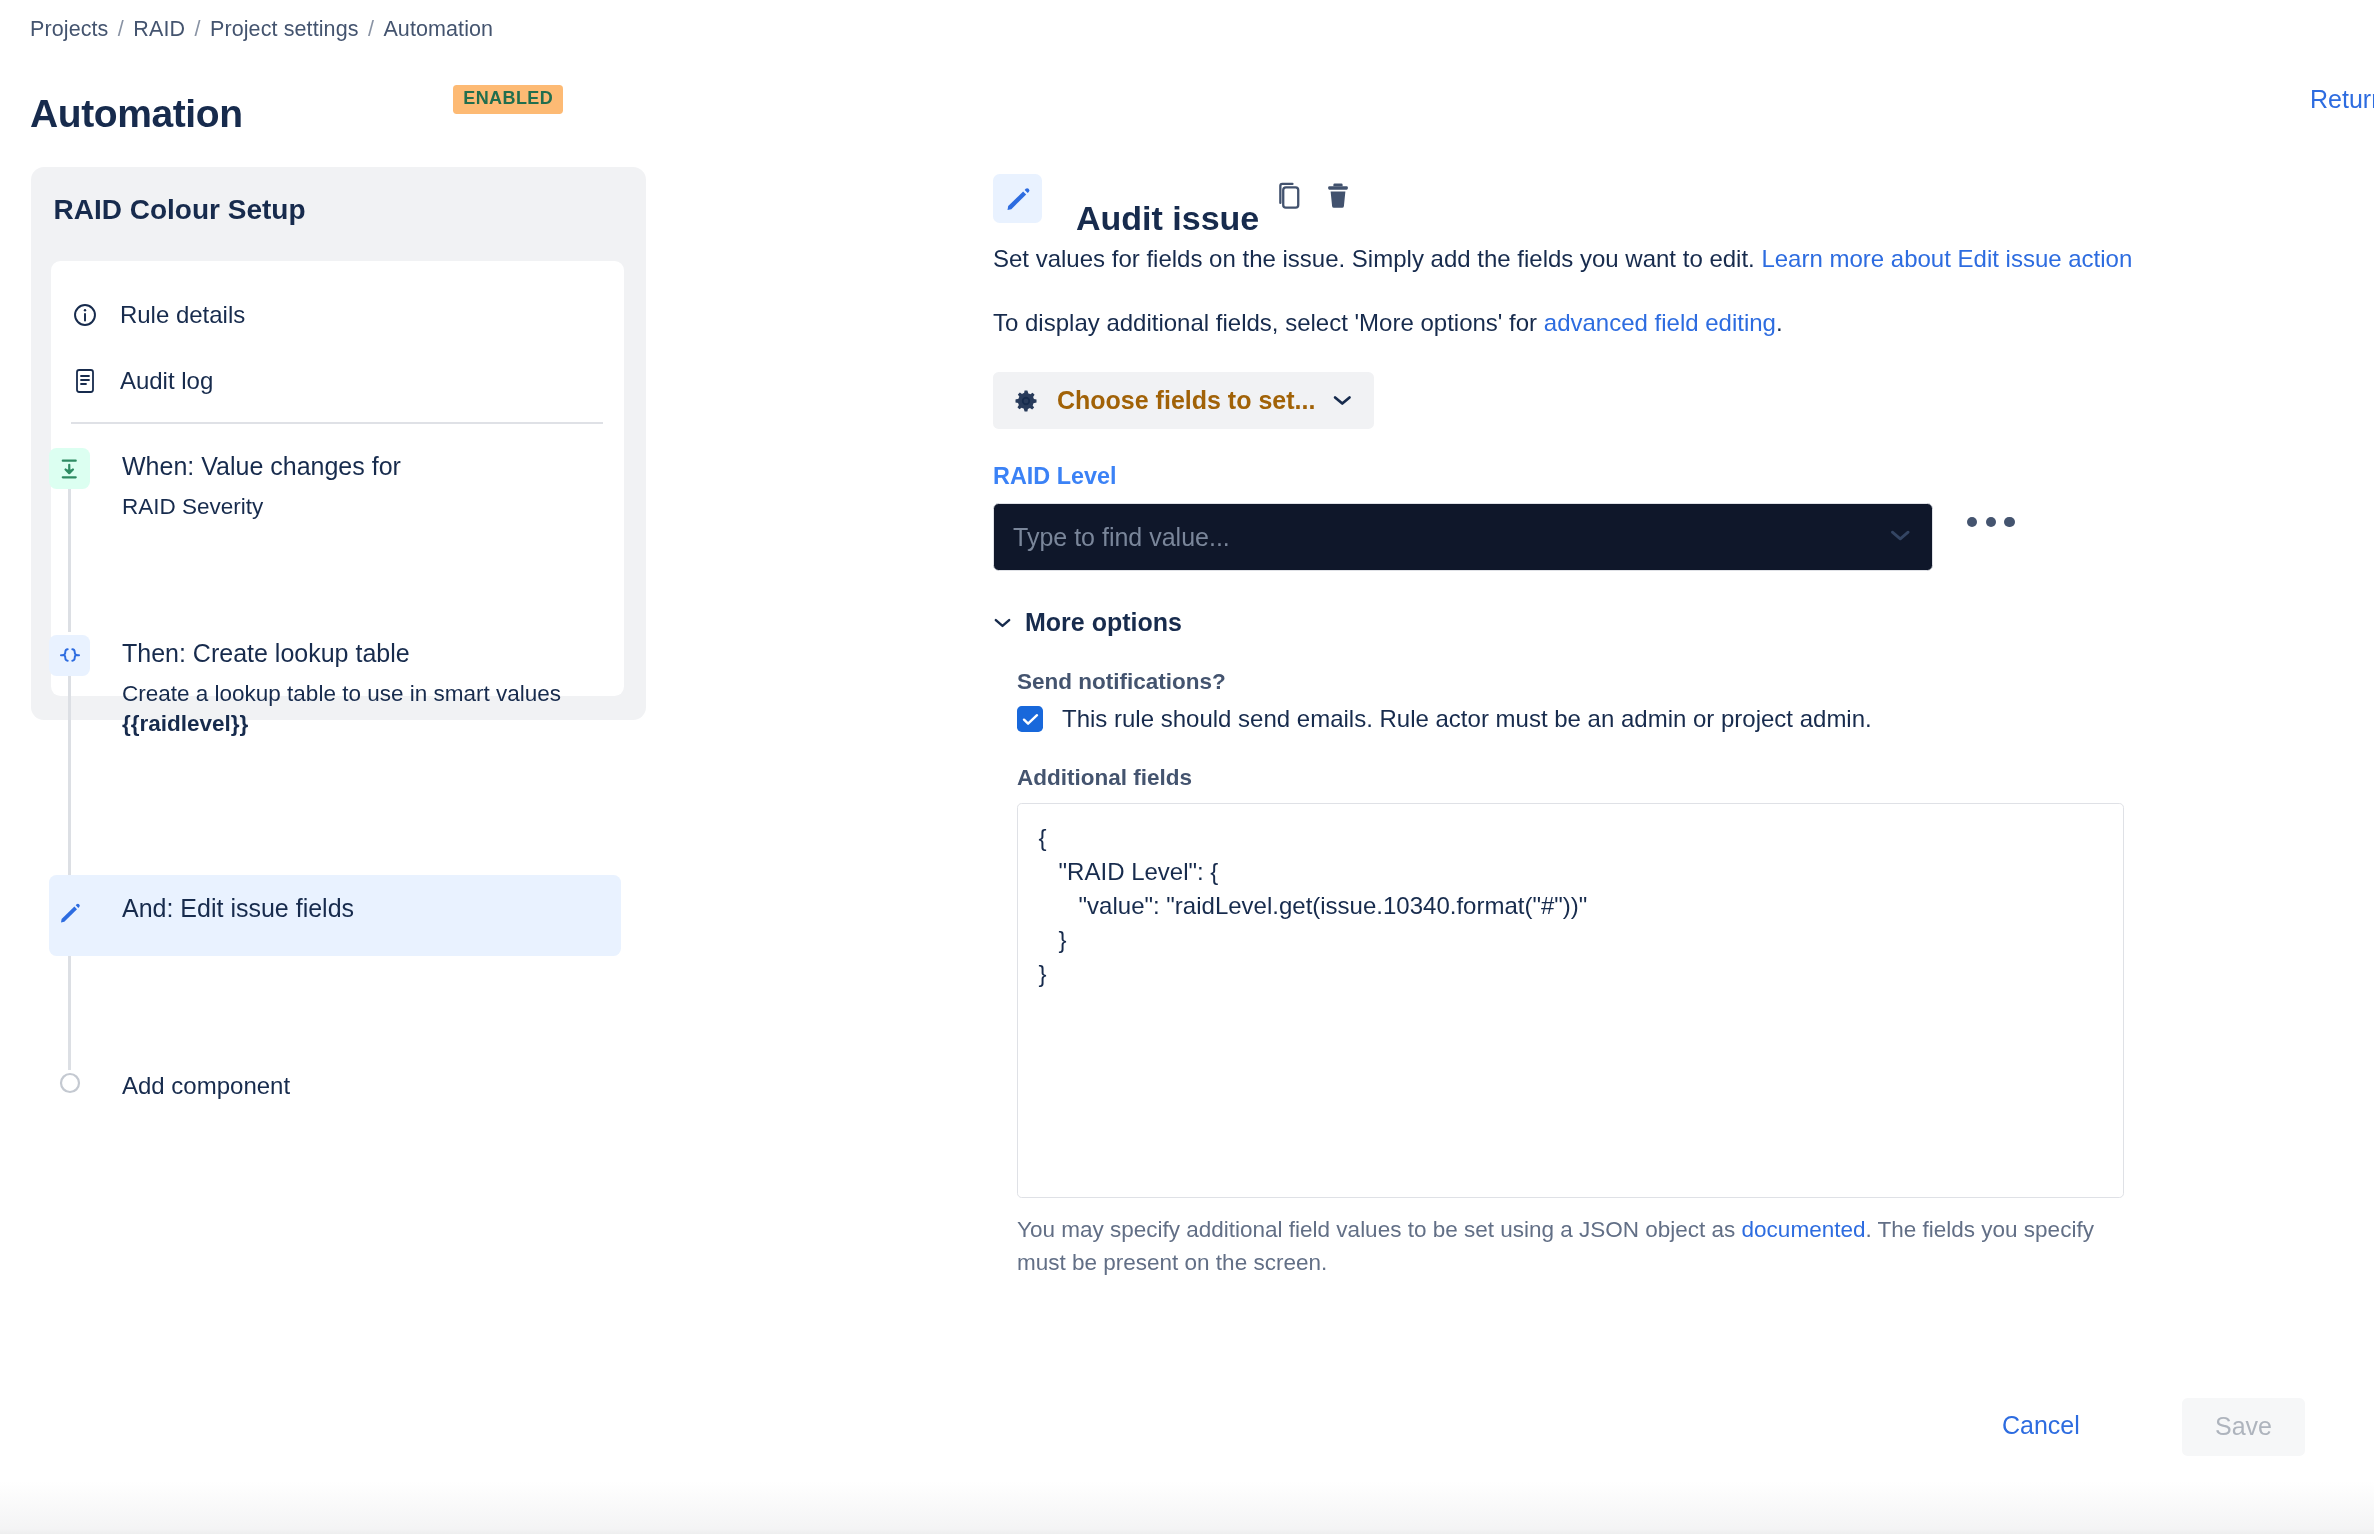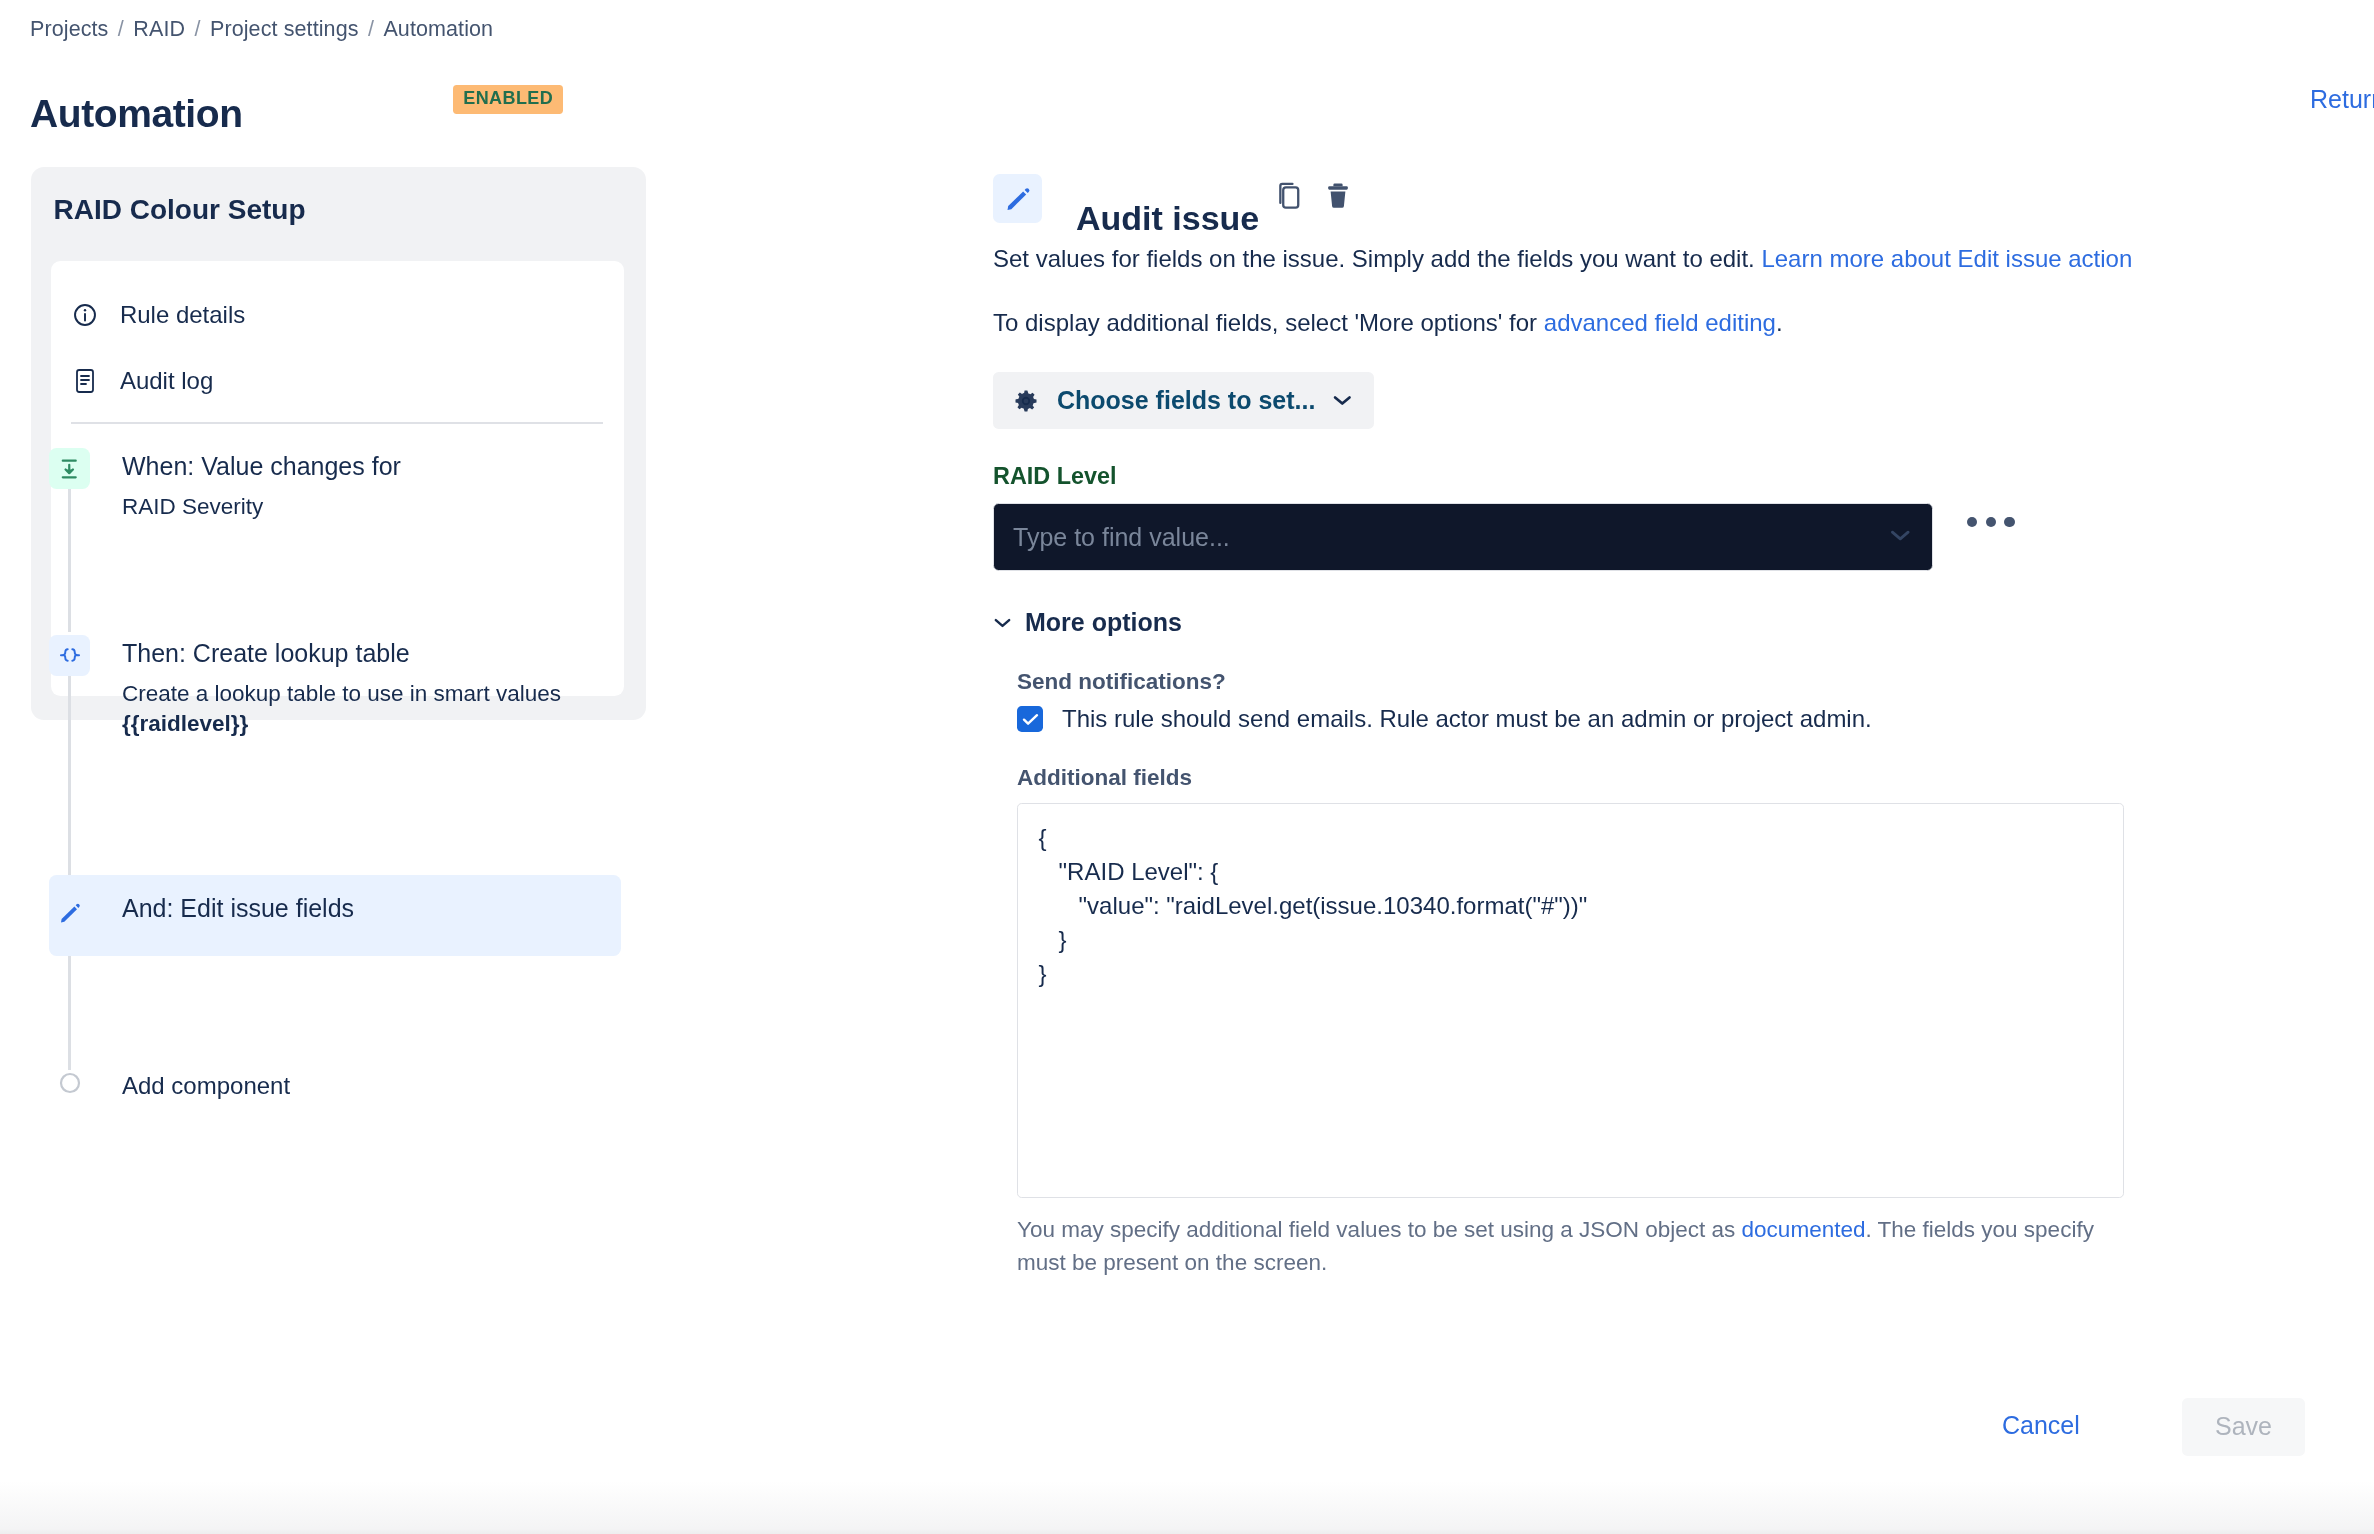--- a/index.html
+++ b/index.html
@@ -120,26 +120,26 @@
   .para {
     font-size:24px; line-height:1.48; color:#172b4d;
     width:1185px;
   }
   .para a { color:#2d6ce0; text-decoration:none; }
 
   .choose-btn {
     display:inline-flex; align-items:center; gap:17px;
     background:#f1f2f4; border:none; border-radius:5.6px;
     padding:14px 20.6px 14px 19px;
-    font-family:inherit; font-size:25px; font-weight:700; color:#0c4a6e;
+    font-family:inherit; font-size:25px; font-weight:700; color:#a16207;
     cursor:pointer;
   }
 
   .field-label {
-    font-size:23.4px; font-weight:700; color:#14532d;
+    font-size:23.4px; font-weight:700; color:#3b82f6;
   }
   .select-box {
     position:relative;
     width:940px; height:68px;
     background:#0f172a; border:1.9px solid #dfe1e6; border-radius:5.6px;
     display:flex; align-items:center;
   }
   .select-placeholder {
     padding-left:19px; font-size:25px; color:#7a869a;
   }

